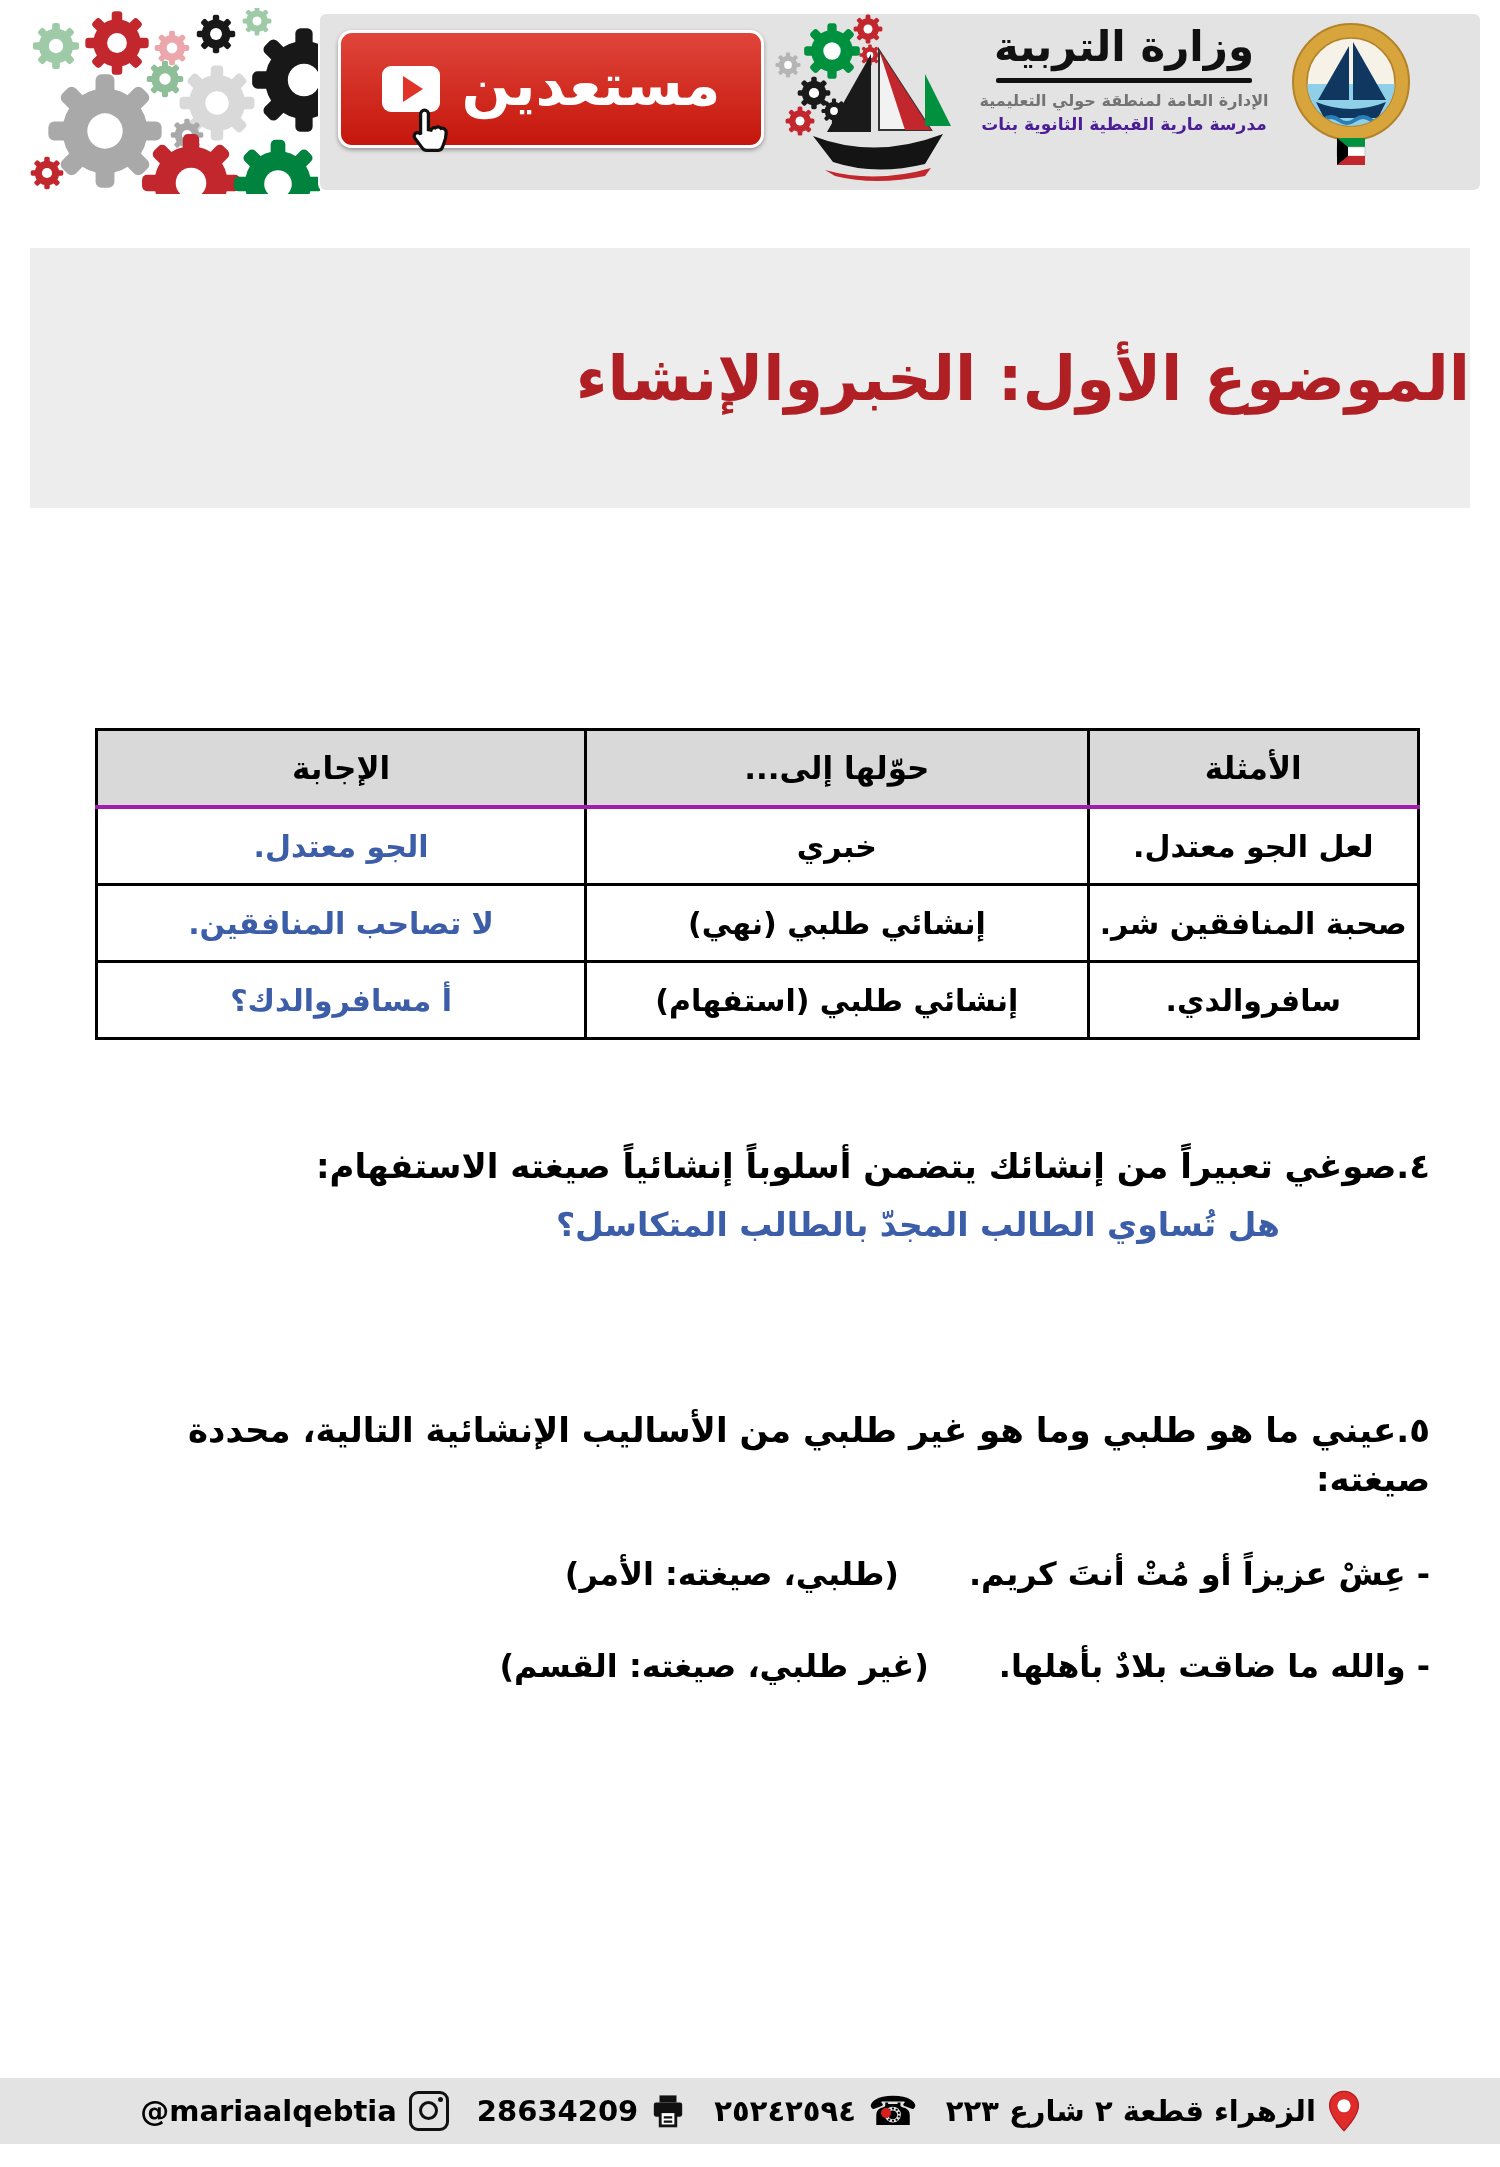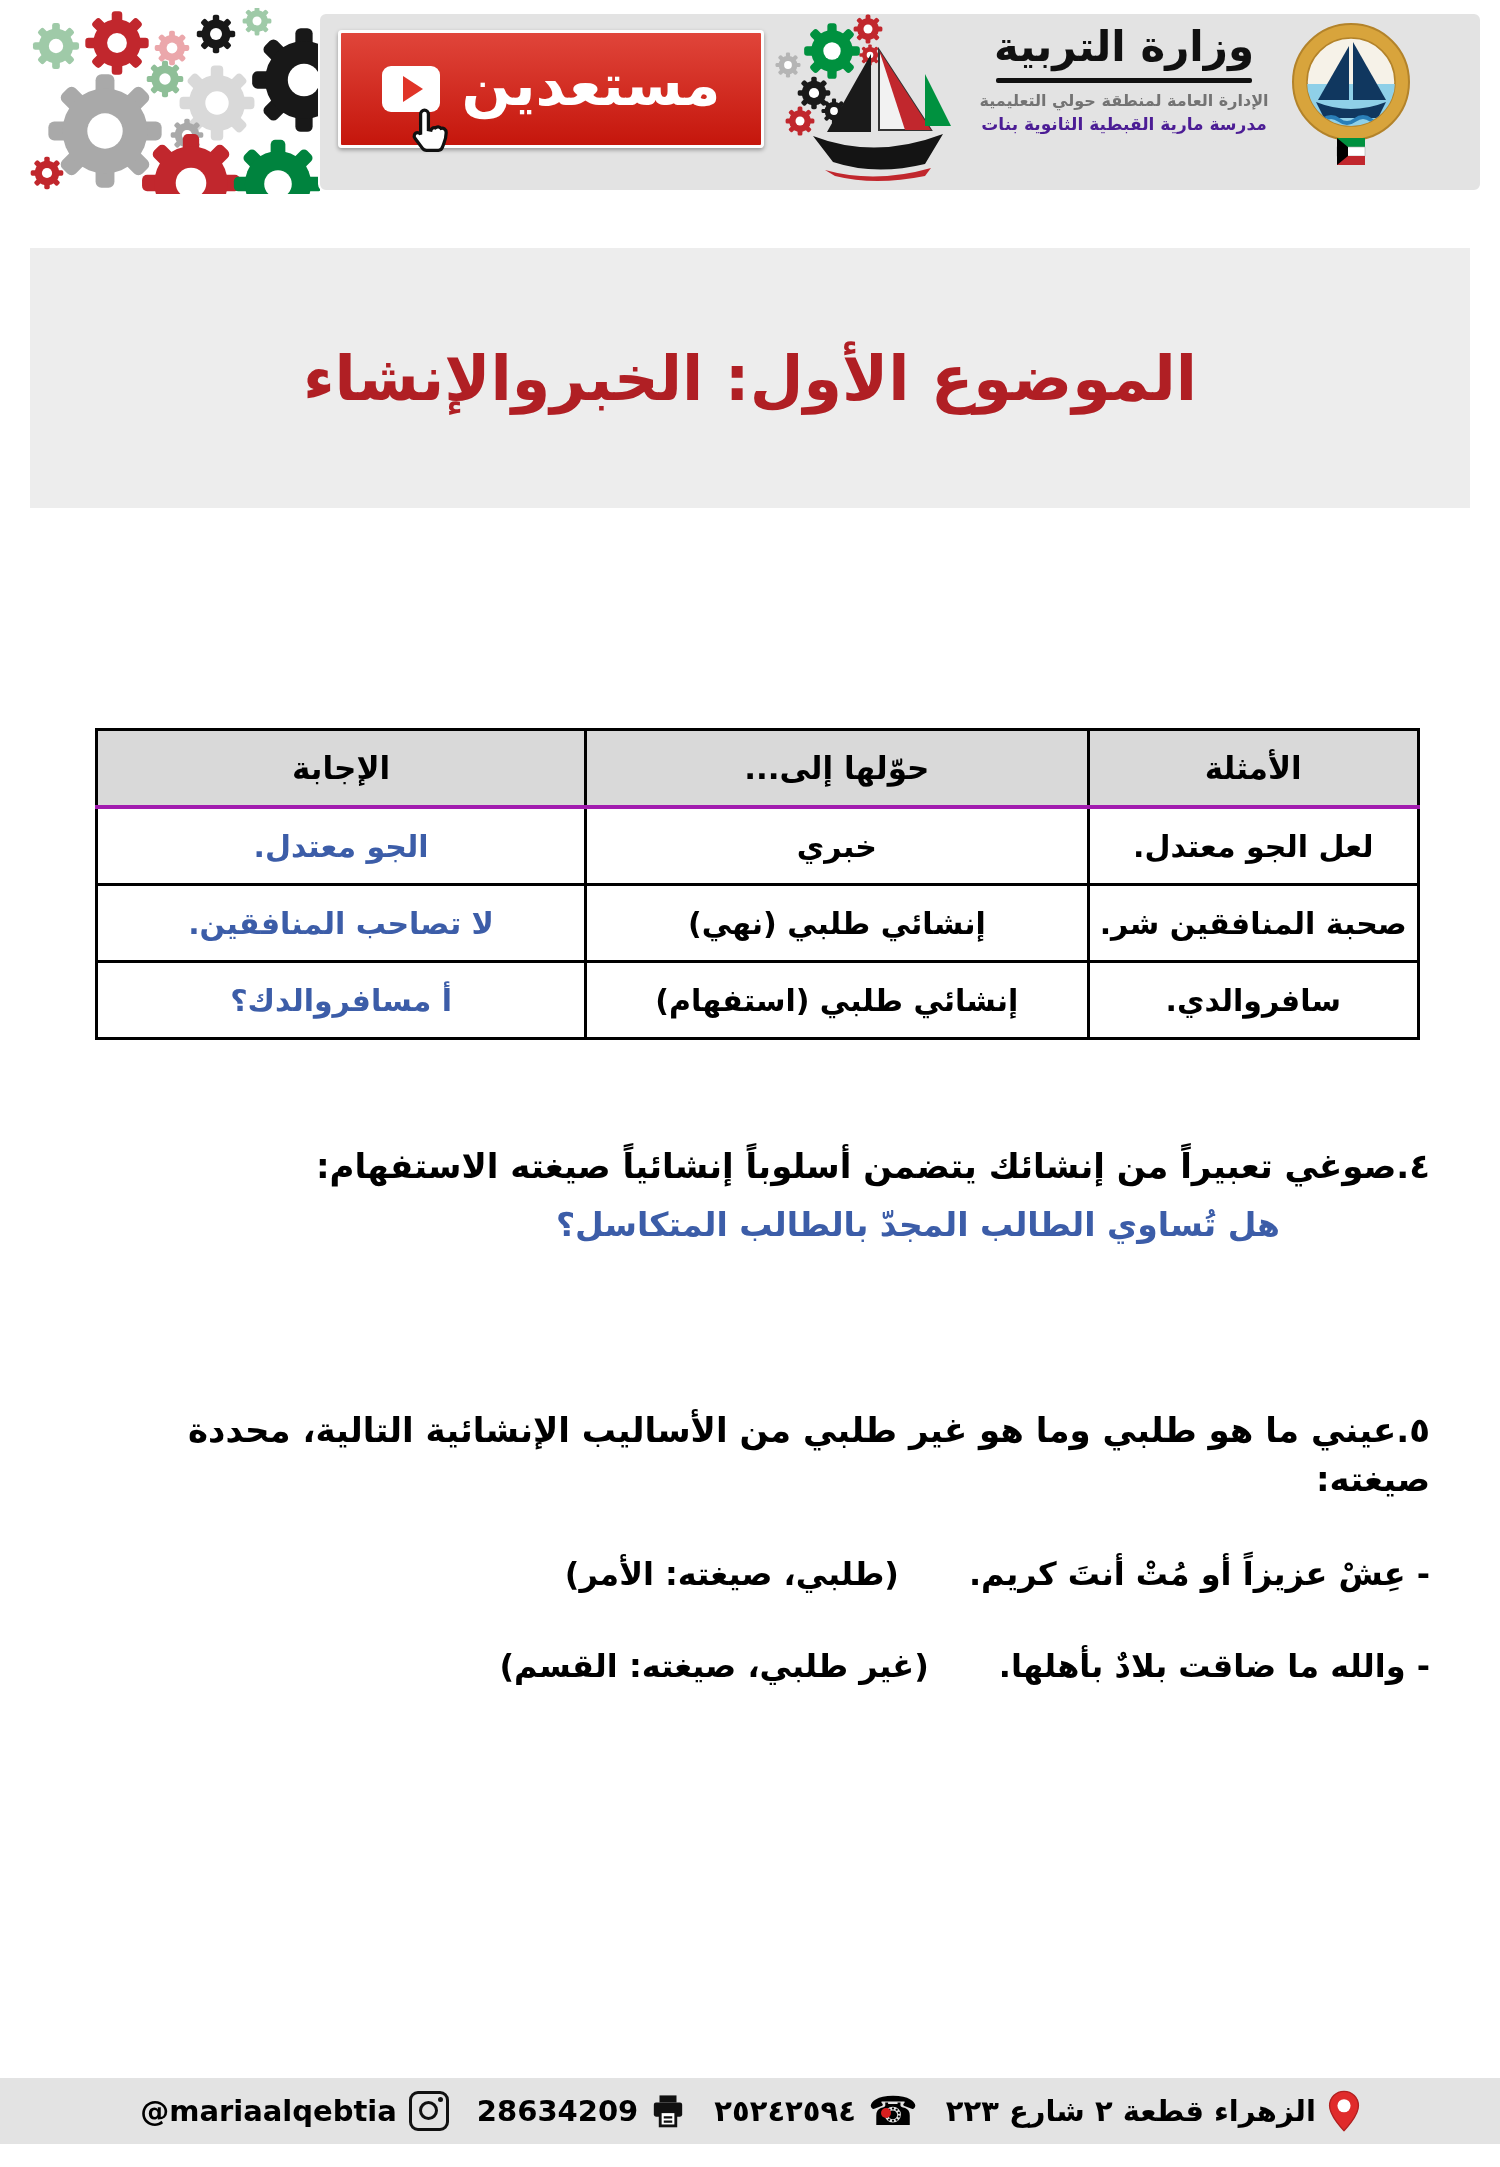--- a/index.html
+++ b/index.html
@@ -7,39 +7,39 @@
         font-family:"DejaVu Sans",sans-serif;font-weight:bold;color:#000;}
 
   
   .header{position:absolute;top:0;left:0;width:1500px;height:195px;}
   .header-panel{position:absolute;left:318px;top:12px;width:1160px;height:176px;
                 background:#e3e3e3;border:2px solid #fff;border-radius:8px;}
   .gear-cluster{position:absolute;left:28px;top:8px;width:292px;height:186px;overflow:hidden;}
   .gear{position:absolute;}
   .ready-button{position:absolute;left:338px;top:30px;width:420px;height:112px;
                 background:linear-gradient(#e0453a,#c5160c);border:3px solid #fdfdfd;
-                border-radius:4px;box-shadow:0 2px 4px rgba(0,0,0,.35);
+                border-radius:14px;box-shadow:0 2px 4px rgba(0,0,0,.35);
                 display:flex;align-items:center;justify-content:center;gap:22px;direction:ltr;cursor:pointer;}
   .play-badge{width:58px;height:46px;background:#fff;border-radius:9px;
               display:flex;align-items:center;justify-content:center;flex:0 0 auto;}
   .play-tri{width:0;height:0;border-left:20px solid #e03428;border-top:13px solid transparent;
             border-bottom:13px solid transparent;margin-left:4px;}
   .ready-label{color:#fff;font-size:58px;line-height:1;transform:translateY(-4px);}
   .hand-cursor{position:absolute;left:64px;top:72px;width:52px;height:58px;}
   .deco-cluster{position:absolute;left:775px;top:14px;width:200px;height:170px;}
   .ministry{position:absolute;left:968px;top:24px;width:312px;text-align:center;}
   .ministry-title{font-size:42px;line-height:1.1;color:#111;}
   .ministry-rule{height:5px;background:#111;width:256px;margin:8px auto 8px auto;border-radius:2px;}
   .ministry-dept{font-size:16px;color:#737373;line-height:1.2;}
   .ministry-school{font-size:17px;color:#4c1d95;line-height:1.25;margin-top:4px;}
   .emblem{position:absolute;left:1288px;top:18px;width:126px;height:164px;}
 
   
   .title-banner{position:absolute;left:30px;top:248px;width:1440px;height:260px;
-                background:#ededed;display:flex;align-items:center;justify-content:center;}
+                background:#ededed;display:flex;align-items:center;}
   .doc-title{color:#b01f24;font-size:62px;letter-spacing:0;}
 
   
   .q{position:absolute;right:70px;left:70px;text-align:right;font-size:34px;line-height:1.45;}
   .q3{top:606px;}
   .q4{top:1142px;}
   .q5{top:1406px;}
   .q4-answer{color:#3c5da8;padding-left:0;padding-right:150px;margin-top:10px;font-size:33px;}
   .q5-item{display:flex;flex-direction:row;justify-content:flex-start;align-items:baseline;
            gap:70px;margin-top:46px;font-size:32px;}

